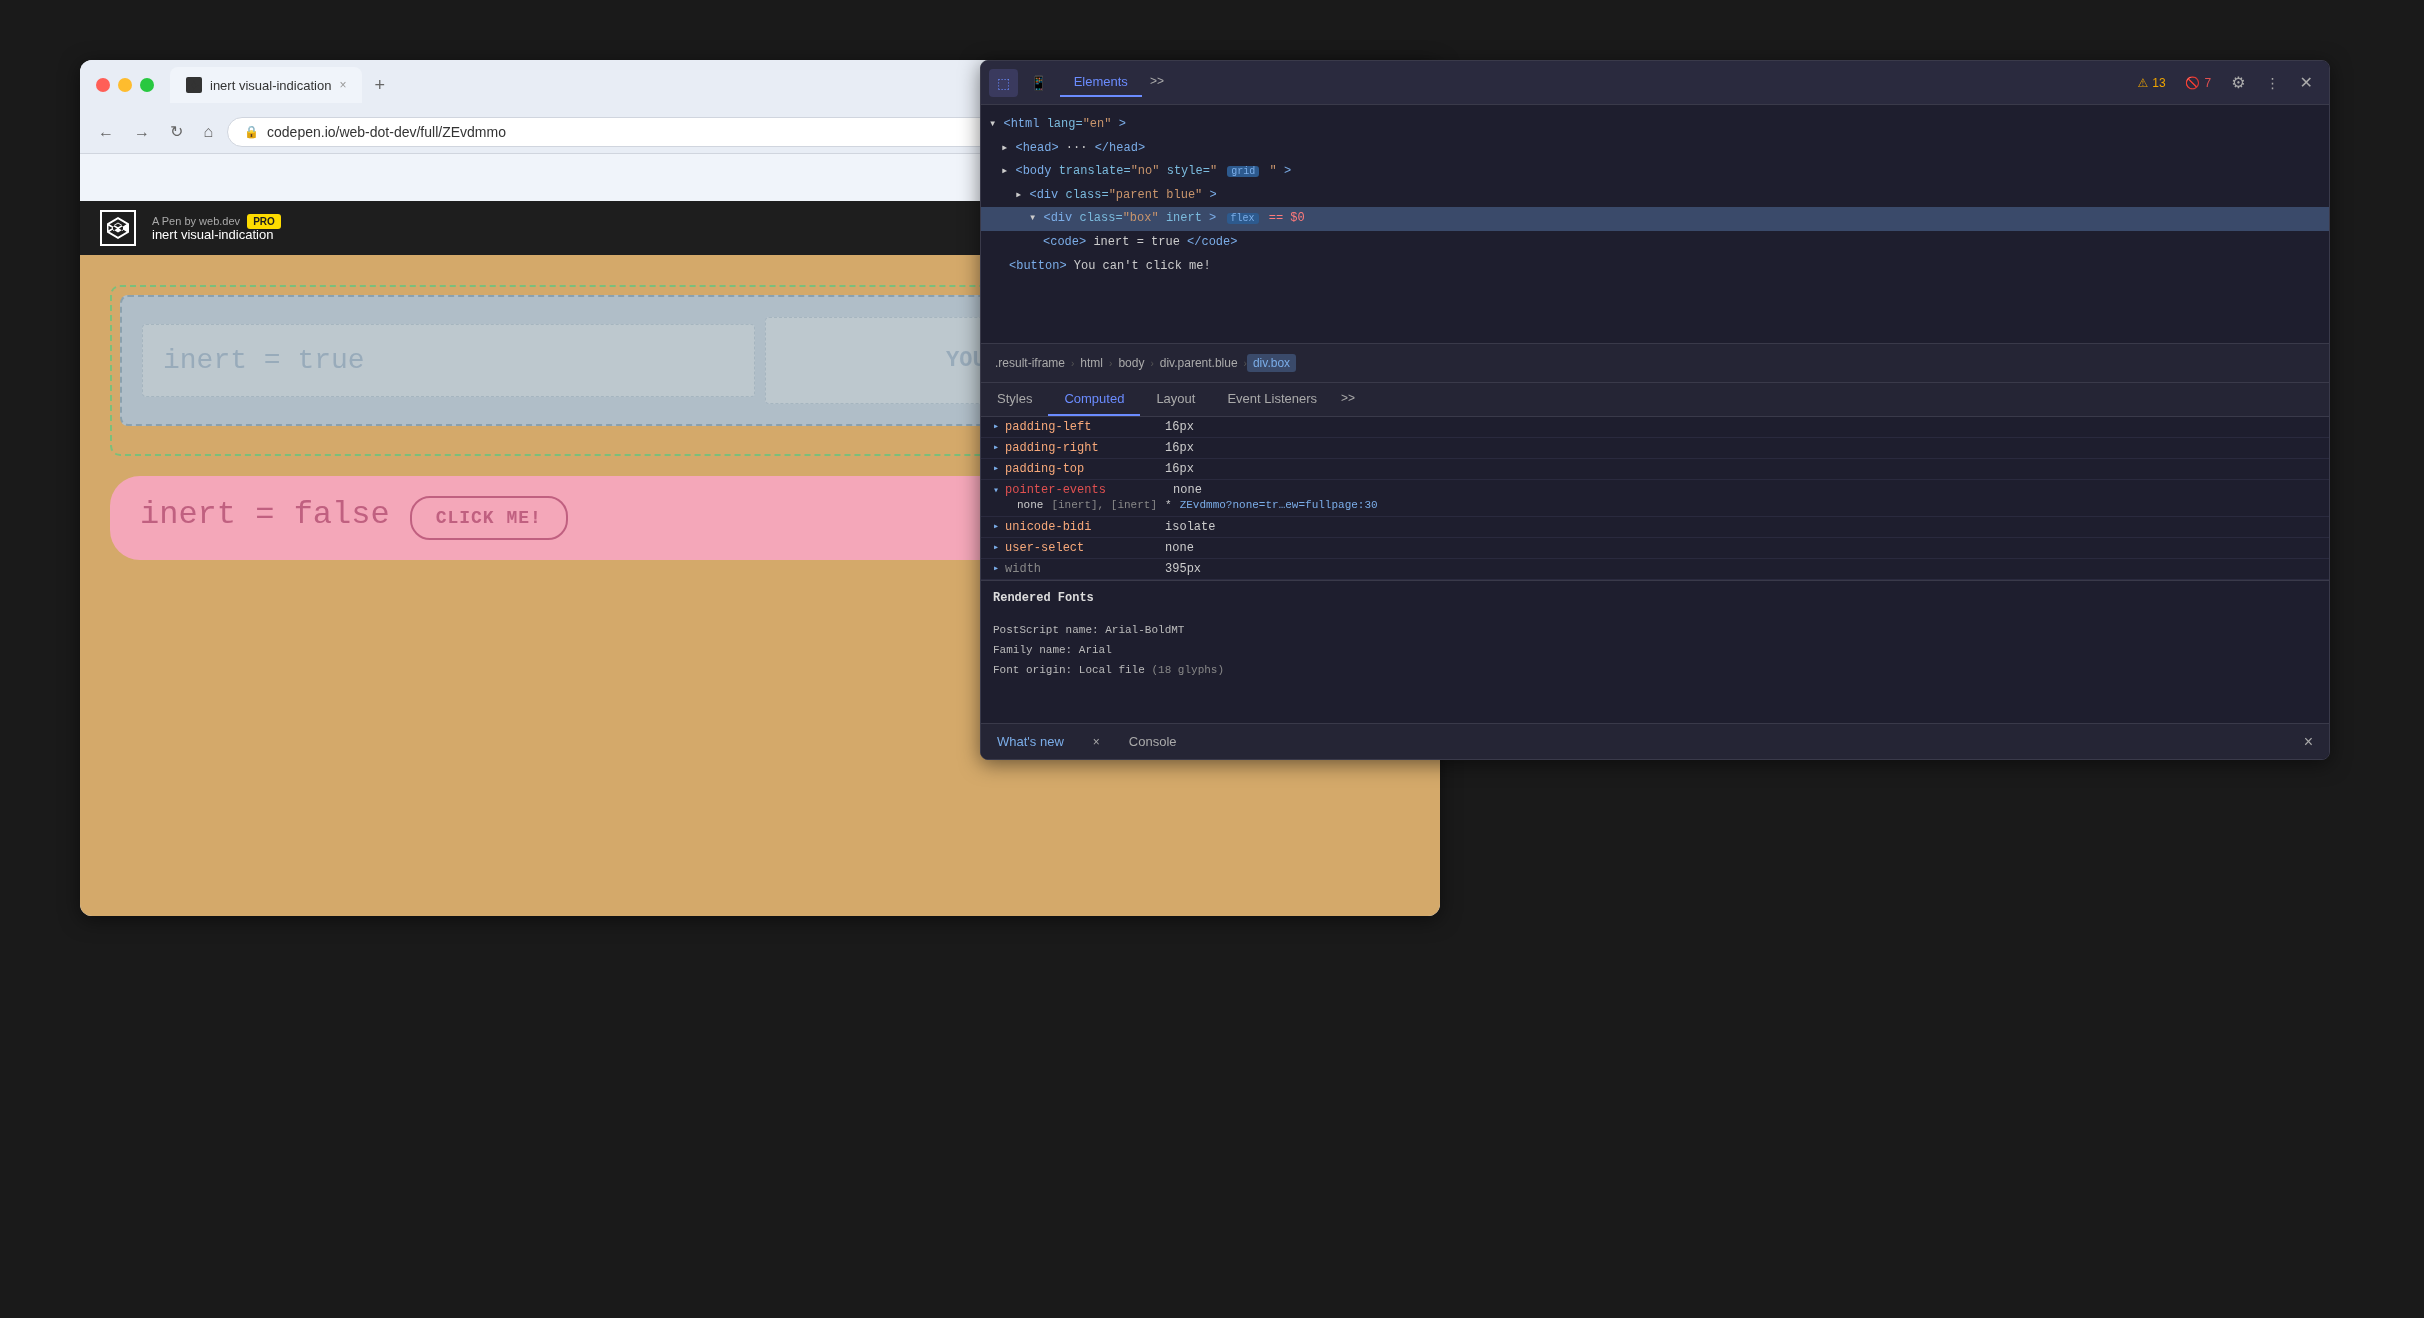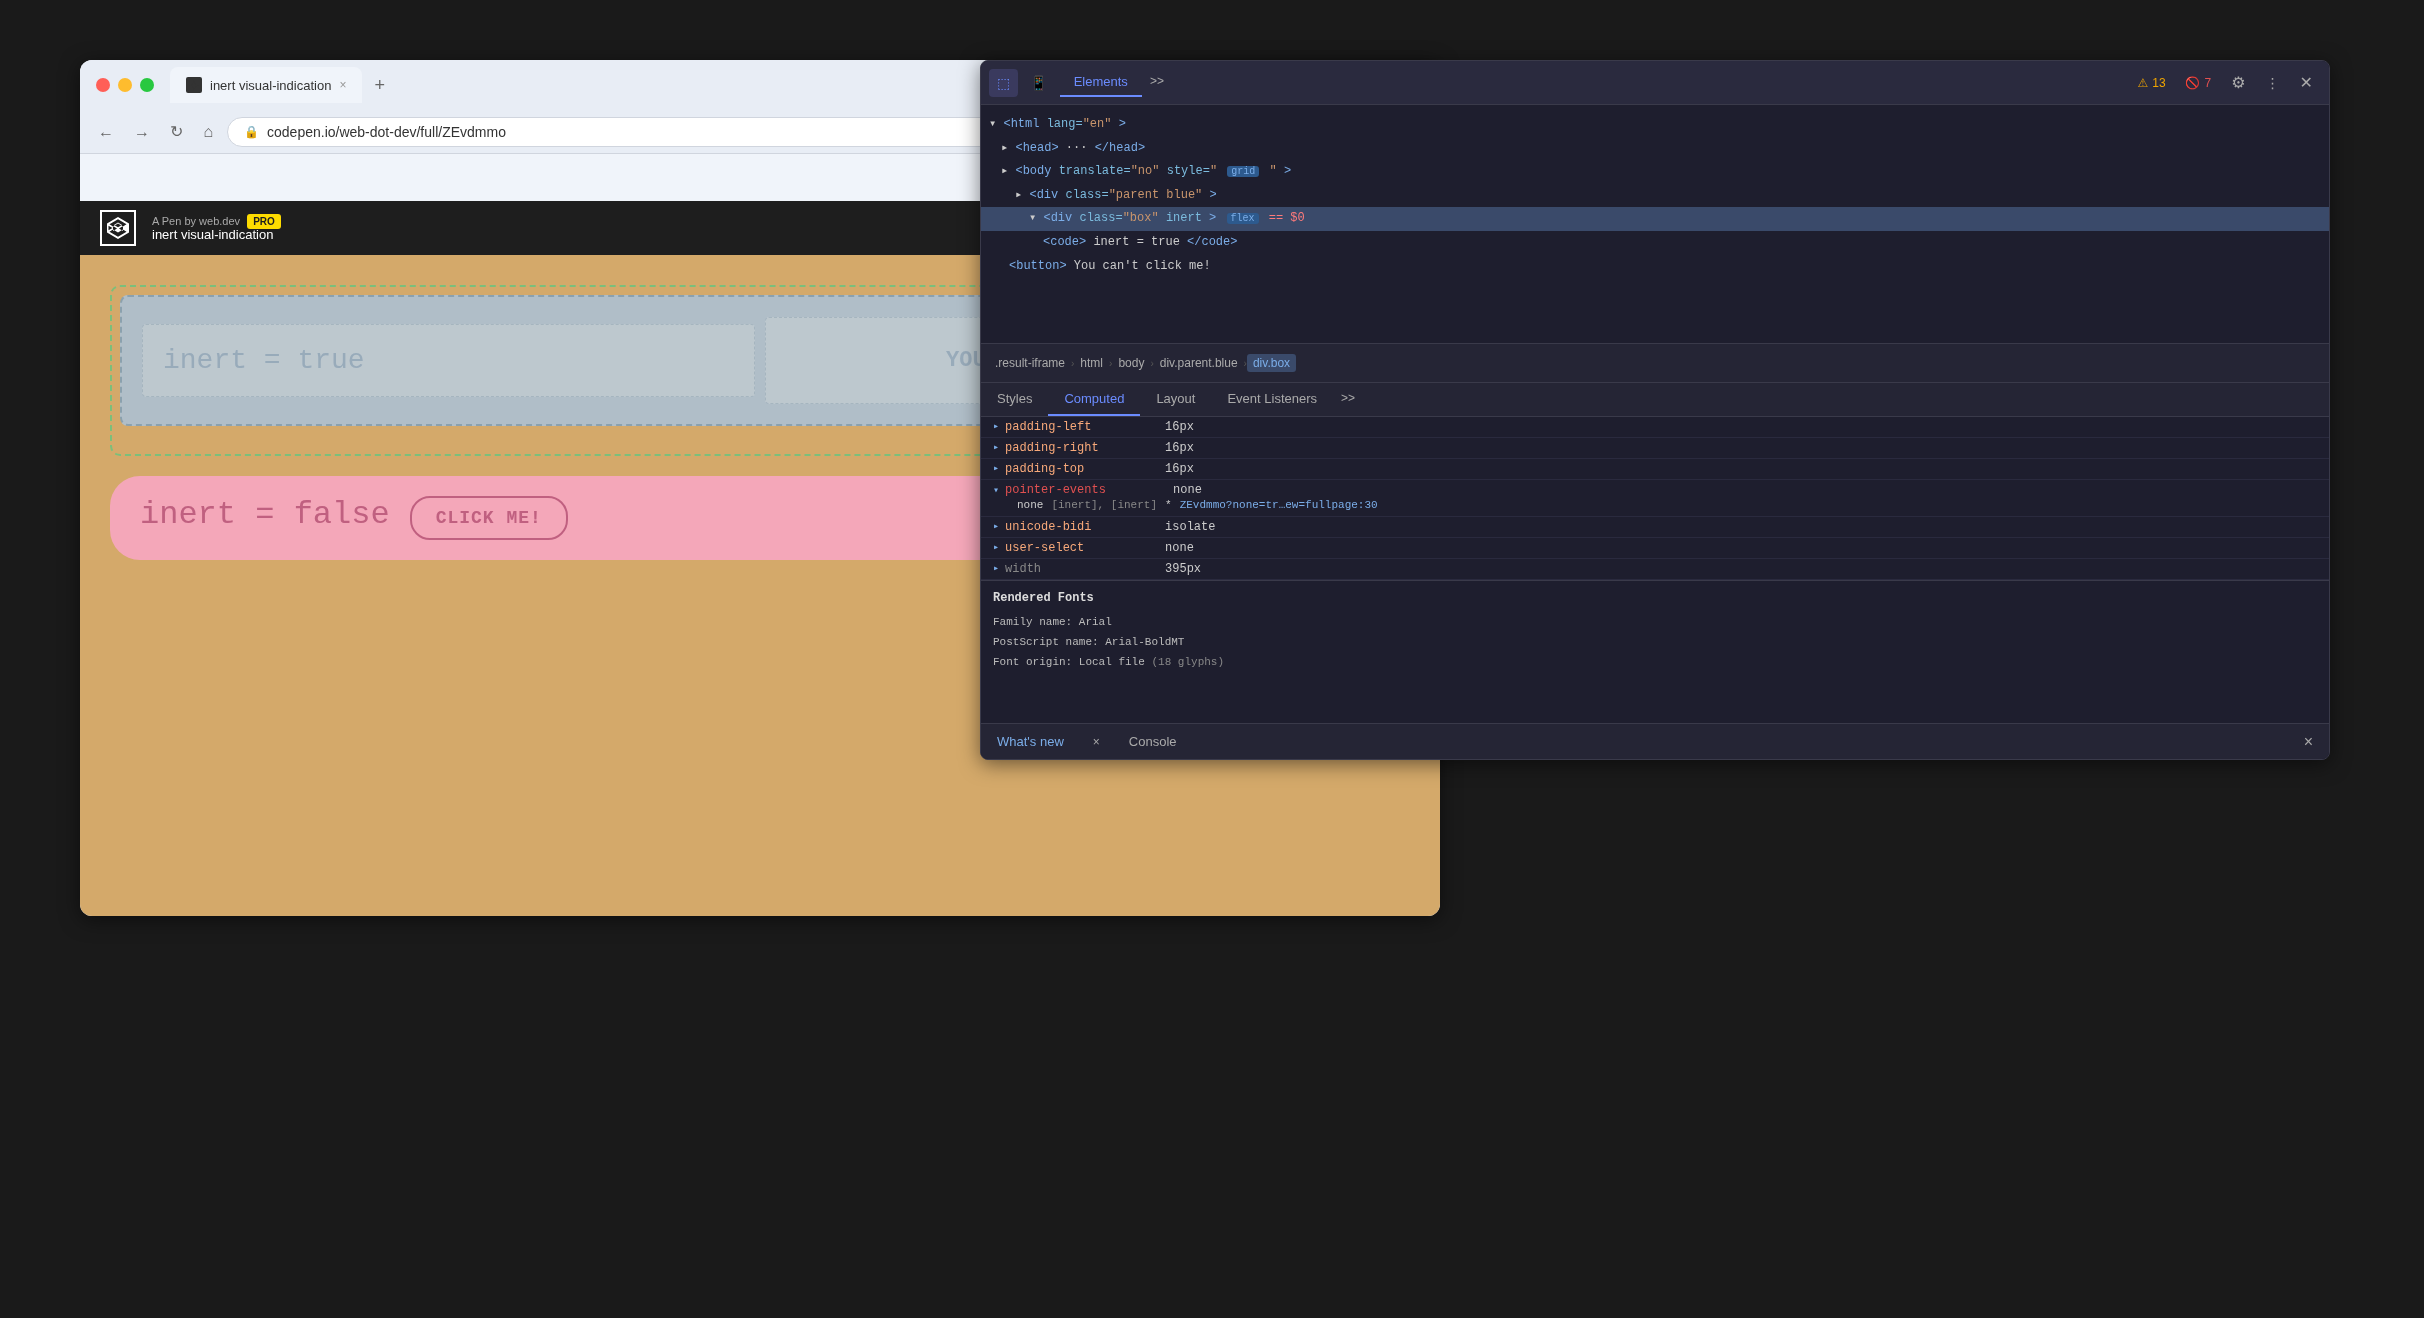--- a/index.html
+++ b/index.html
@@ -567,21 +567,21 @@
 
     .rendered-fonts {
       padding: 10px 12px;
       font-size: 12px;
       color: #ccc;
       border-top: 1px solid #3a3a4a;
     }
 
     .rendered-fonts-title {
       font-weight: bold;
-      margin-bottom: 8px;
+      margin-bottom: 16px;
       color: #ddd;
     }
 
     .font-row {
       color: #bbb;
       line-height: 1.8;
       font-family: 'Courier New', monospace;
       font-size: 11px;
     }
 
@@ -852,24 +852,24 @@
 
       <div class="prop-row">
         <span class="prop-toggle">▸</span>
         <span class="prop-name" style="color:#888">width</span>
         <span class="prop-value">395px</span>
       </div>
 
       <div class="rendered-fonts">
         <div class="rendered-fonts-title">Rendered Fonts</div>
         <div class="font-row">
-          <span>Family name: Arial</span>
+          <span>PostScript name: Arial-BoldMT</span>
         </div>
         <div class="font-row">
-          <span>PostScript name: Arial-BoldMT</span>
+          <span>Family name: Arial</span>
         </div>
         <div class="font-row">
           <span>Font origin: Local file</span>
           <span class="font-dim">(18 glyphs)</span>
         </div>
       </div>
     </div>
   </div>
 
   <div class="devtools-bottom">

